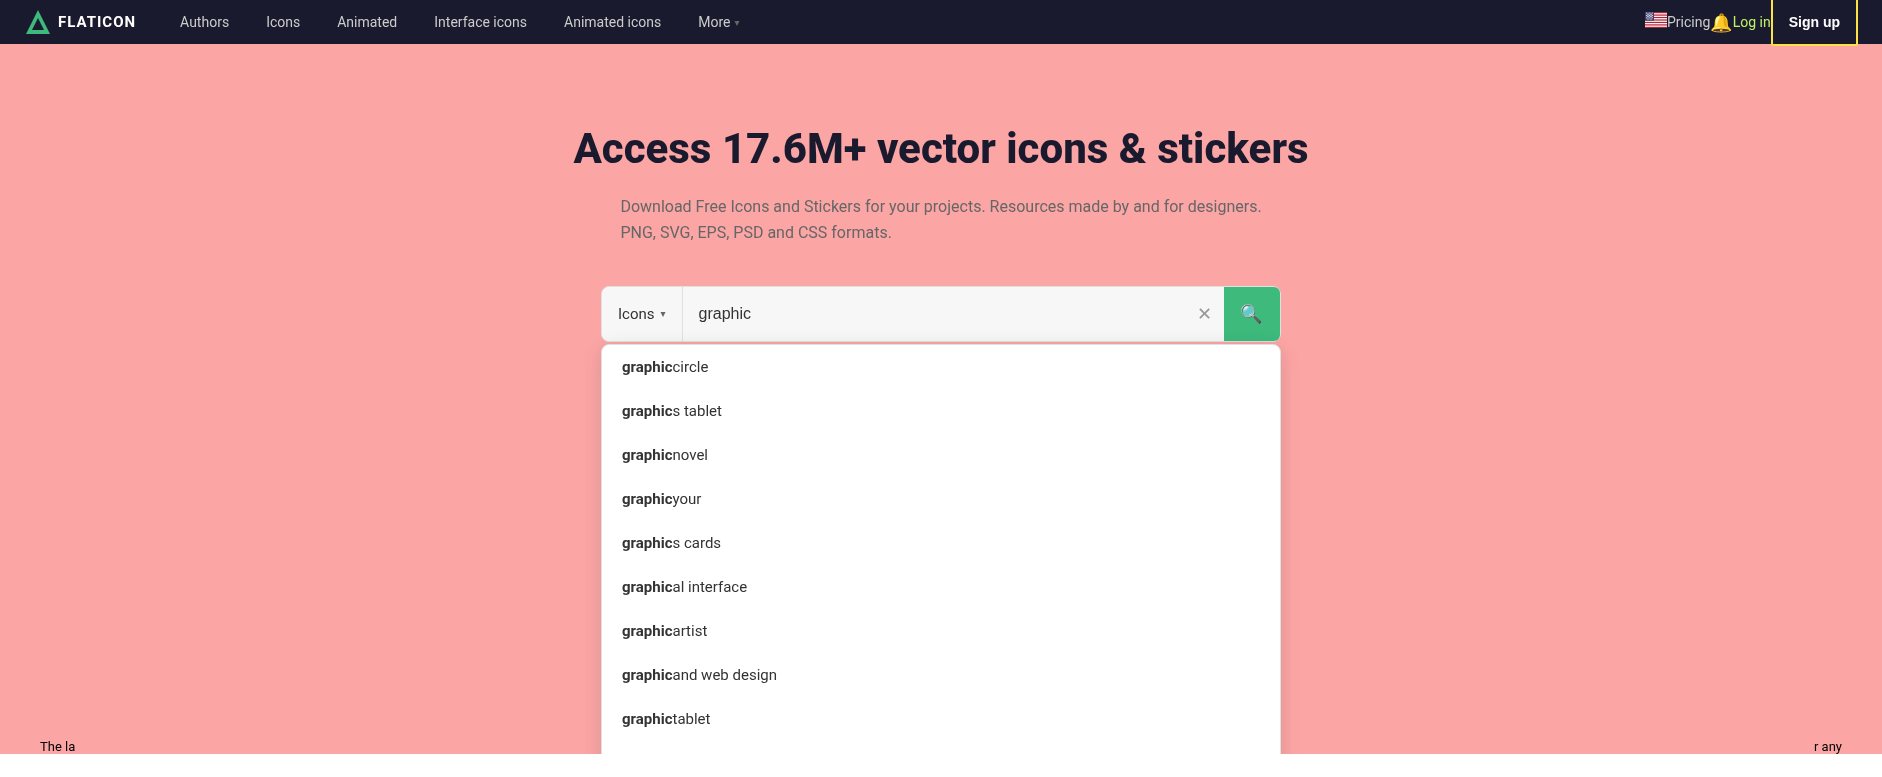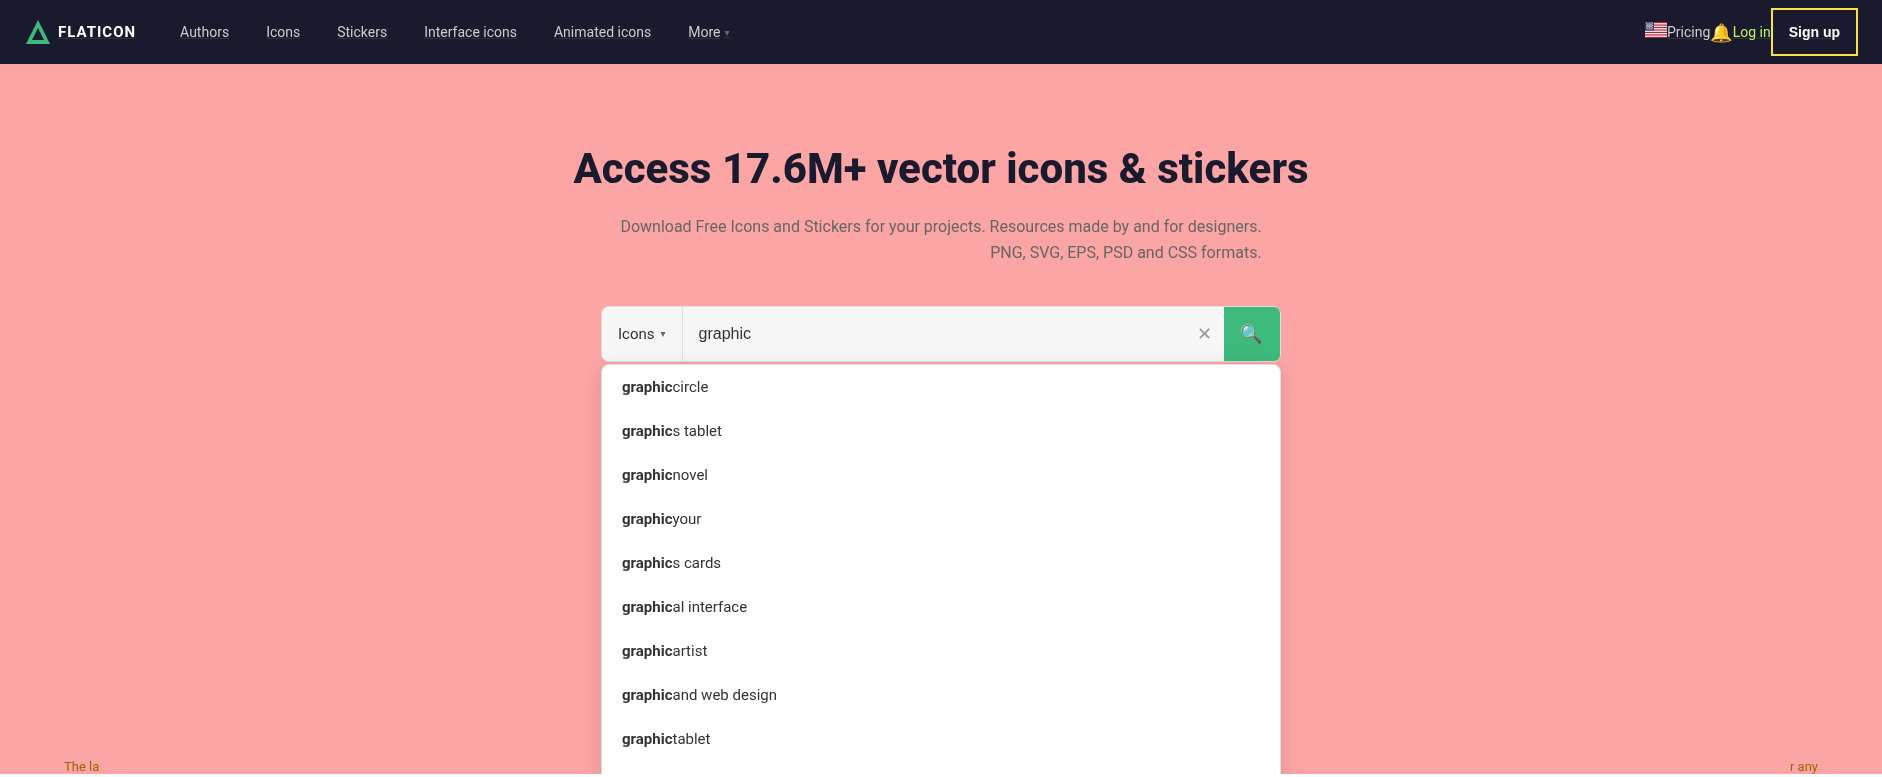--- a/index.html
+++ b/index.html
@@ -13,24 +13,23 @@
       background: #fff;
       color: #333;
     }
 
     
     .navbar {
       background: #1a1a2e;
       display: flex;
       align-items: center;
       padding: 0 24px;
-      height: 64px;
+      height: 44px;
       position: relative;
       z-index: 100;
-      text-decoration: underline;
     }
 
     .navbar-logo {
       display: flex;
       align-items: center;
       gap: 6px;
       margin-right: 32px;
       text-decoration: none;
     }
 
@@ -116,21 +115,21 @@
       font-weight: 800;
       color: #1a1a2e;
       text-align: center;
       margin-bottom: 20px;
       line-height: 1.2;
     }
 
     .hero-subtitle {
       font-size: 16px;
       color: #666;
-      text-align: right;
+      text-align: left;
       line-height: 1.6;
       margin-bottom: 40px;
     }
 
     
     .search-container {
       position: relative;
       width: 680px;
     }
 
@@ -247,21 +246,21 @@
   </a>
 
   <div class="navbar-links">
     <a class="navbar-link" href="#">
       <span>Authors</span>
     </a>
     <a class="navbar-link" href="#">
       <span>Icons</span>
     </a>
     <a class="navbar-link" href="#">
-      <span>Stickers</span>
+      <span>Animated</span>
     </a>
     <a class="navbar-link" href="#">
       <span>Interface icons</span>
     </a>
     <a class="navbar-link" href="#">
       <span>Animated icons</span>
     </a>
     <a class="navbar-link" href="#">
       <span>More</span>
       <span class="chevron-down">▾</span>
@@ -380,16 +379,16 @@
           <span class="normal-part"> tablet</span>
       </div>
       <div class="suggestion-item">
         <span class="bold-part">graphic</span>
           <span class="normal-part"> logo</span>
       </div>
     </div>
   </div>
 </div>
 
-<div style="display:flex; justify-content:space-between; padding: 0 64px; color: #a16207; font-size: 13px; margin-top: -30px;">
+<div style="display:flex; justify-content:space-between; padding: 0 40px; color: #000000; font-size: 13px; margin-top: -30px;">
   <span>The la</span>
   <span>r any</span>
 </div>
 
 </body></html>

